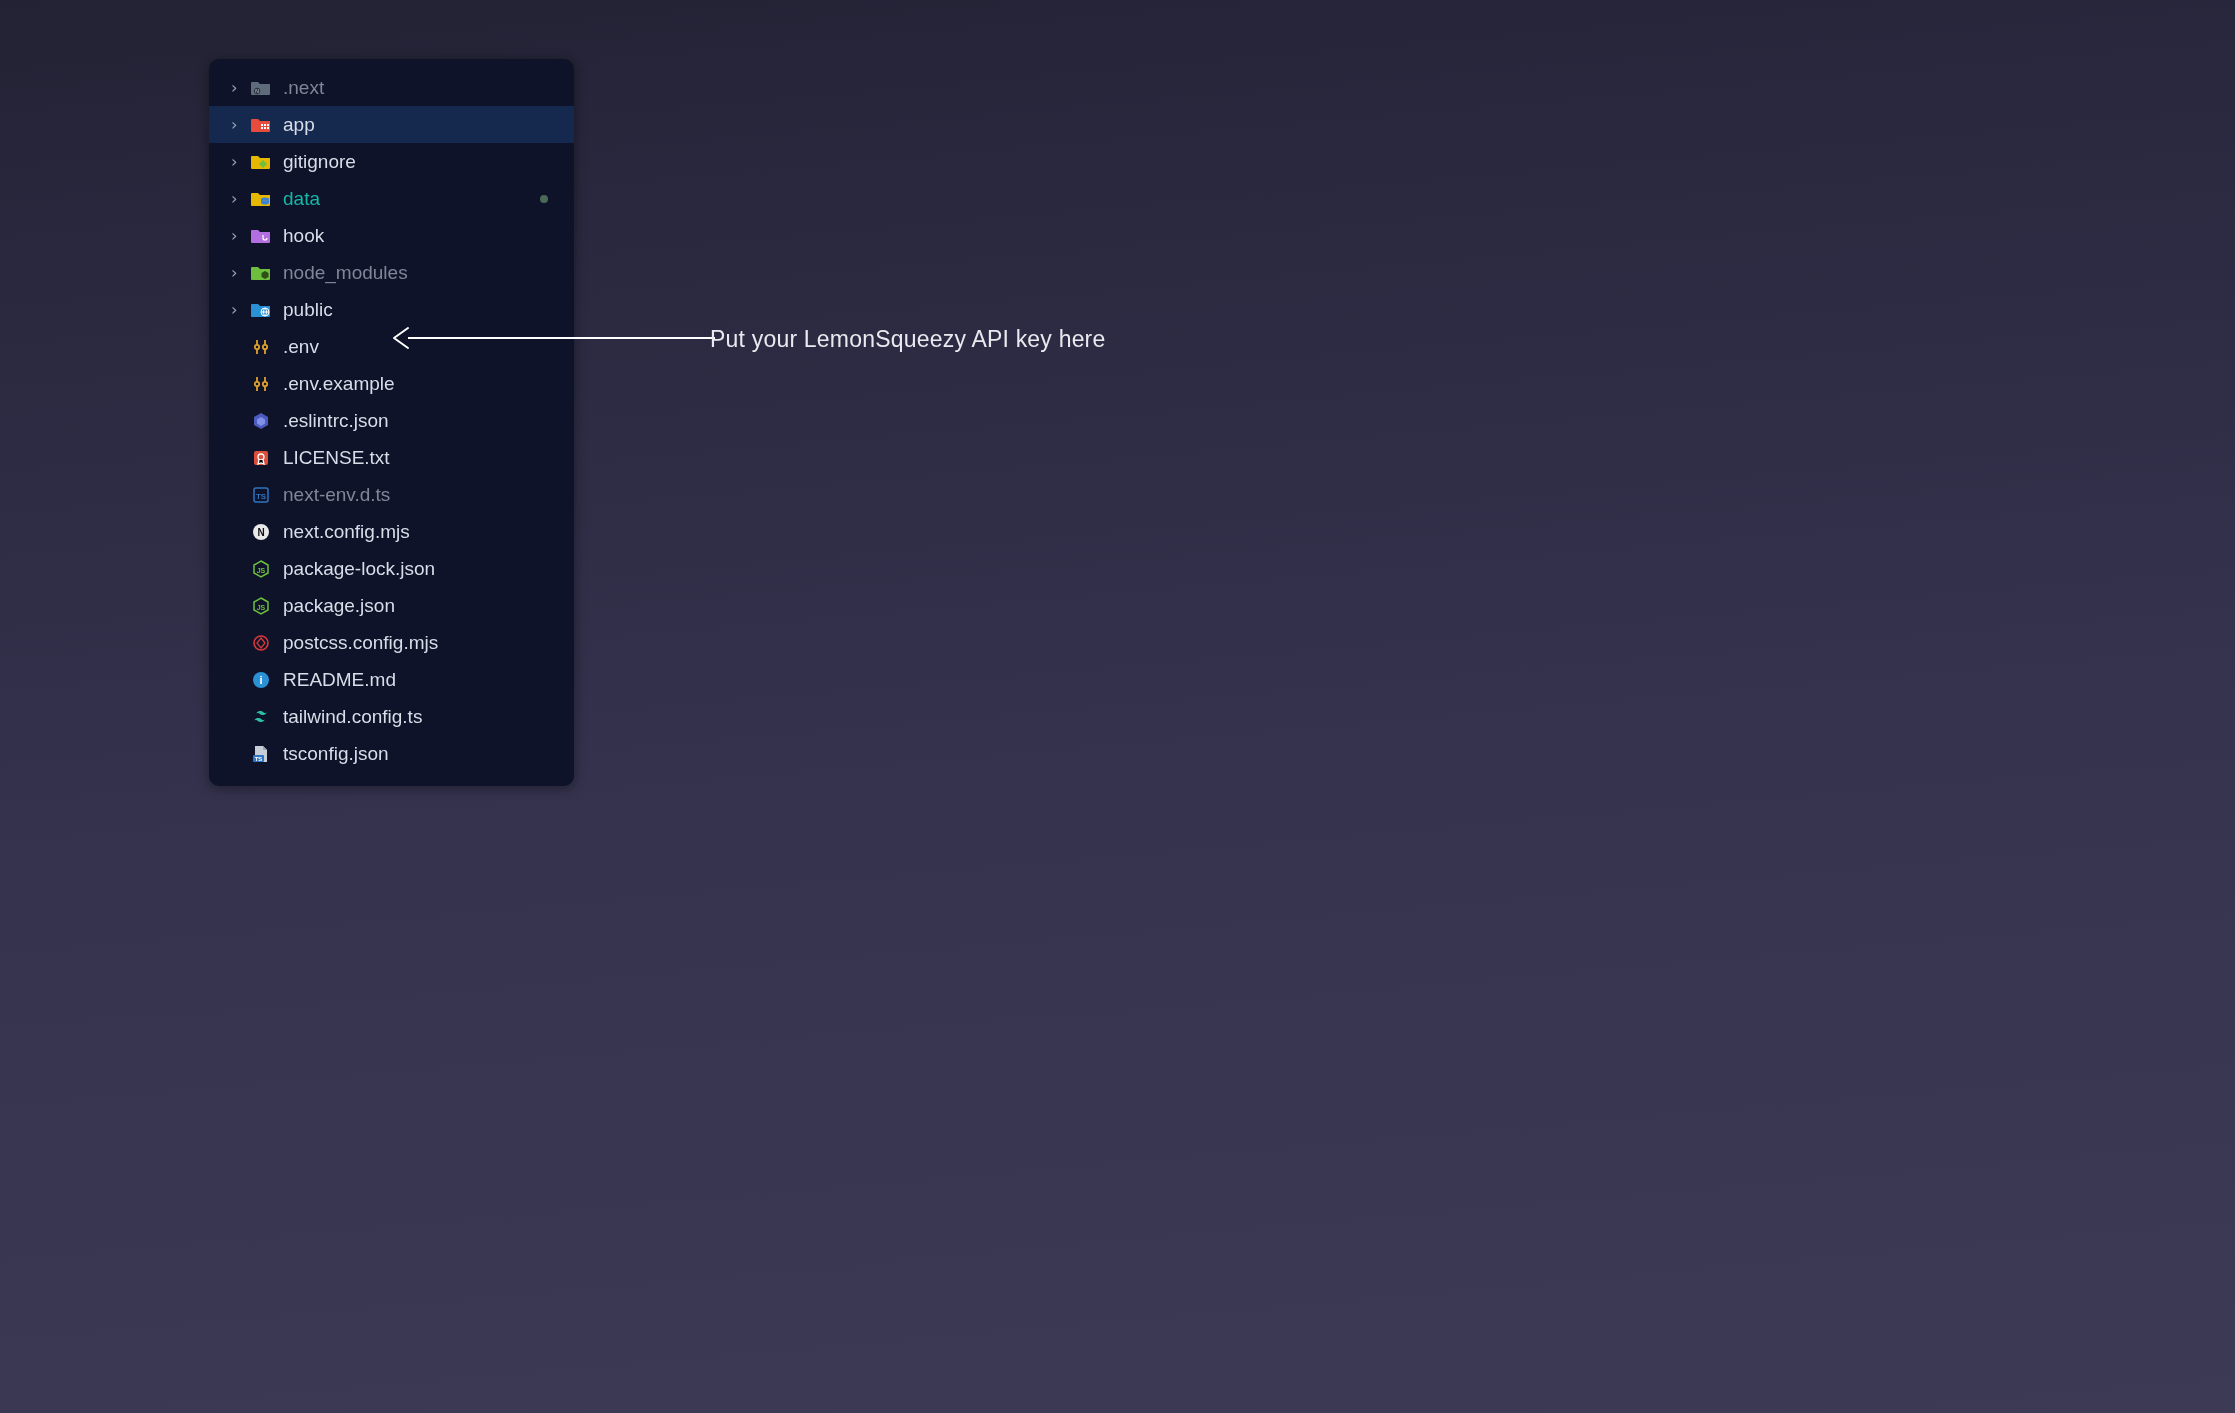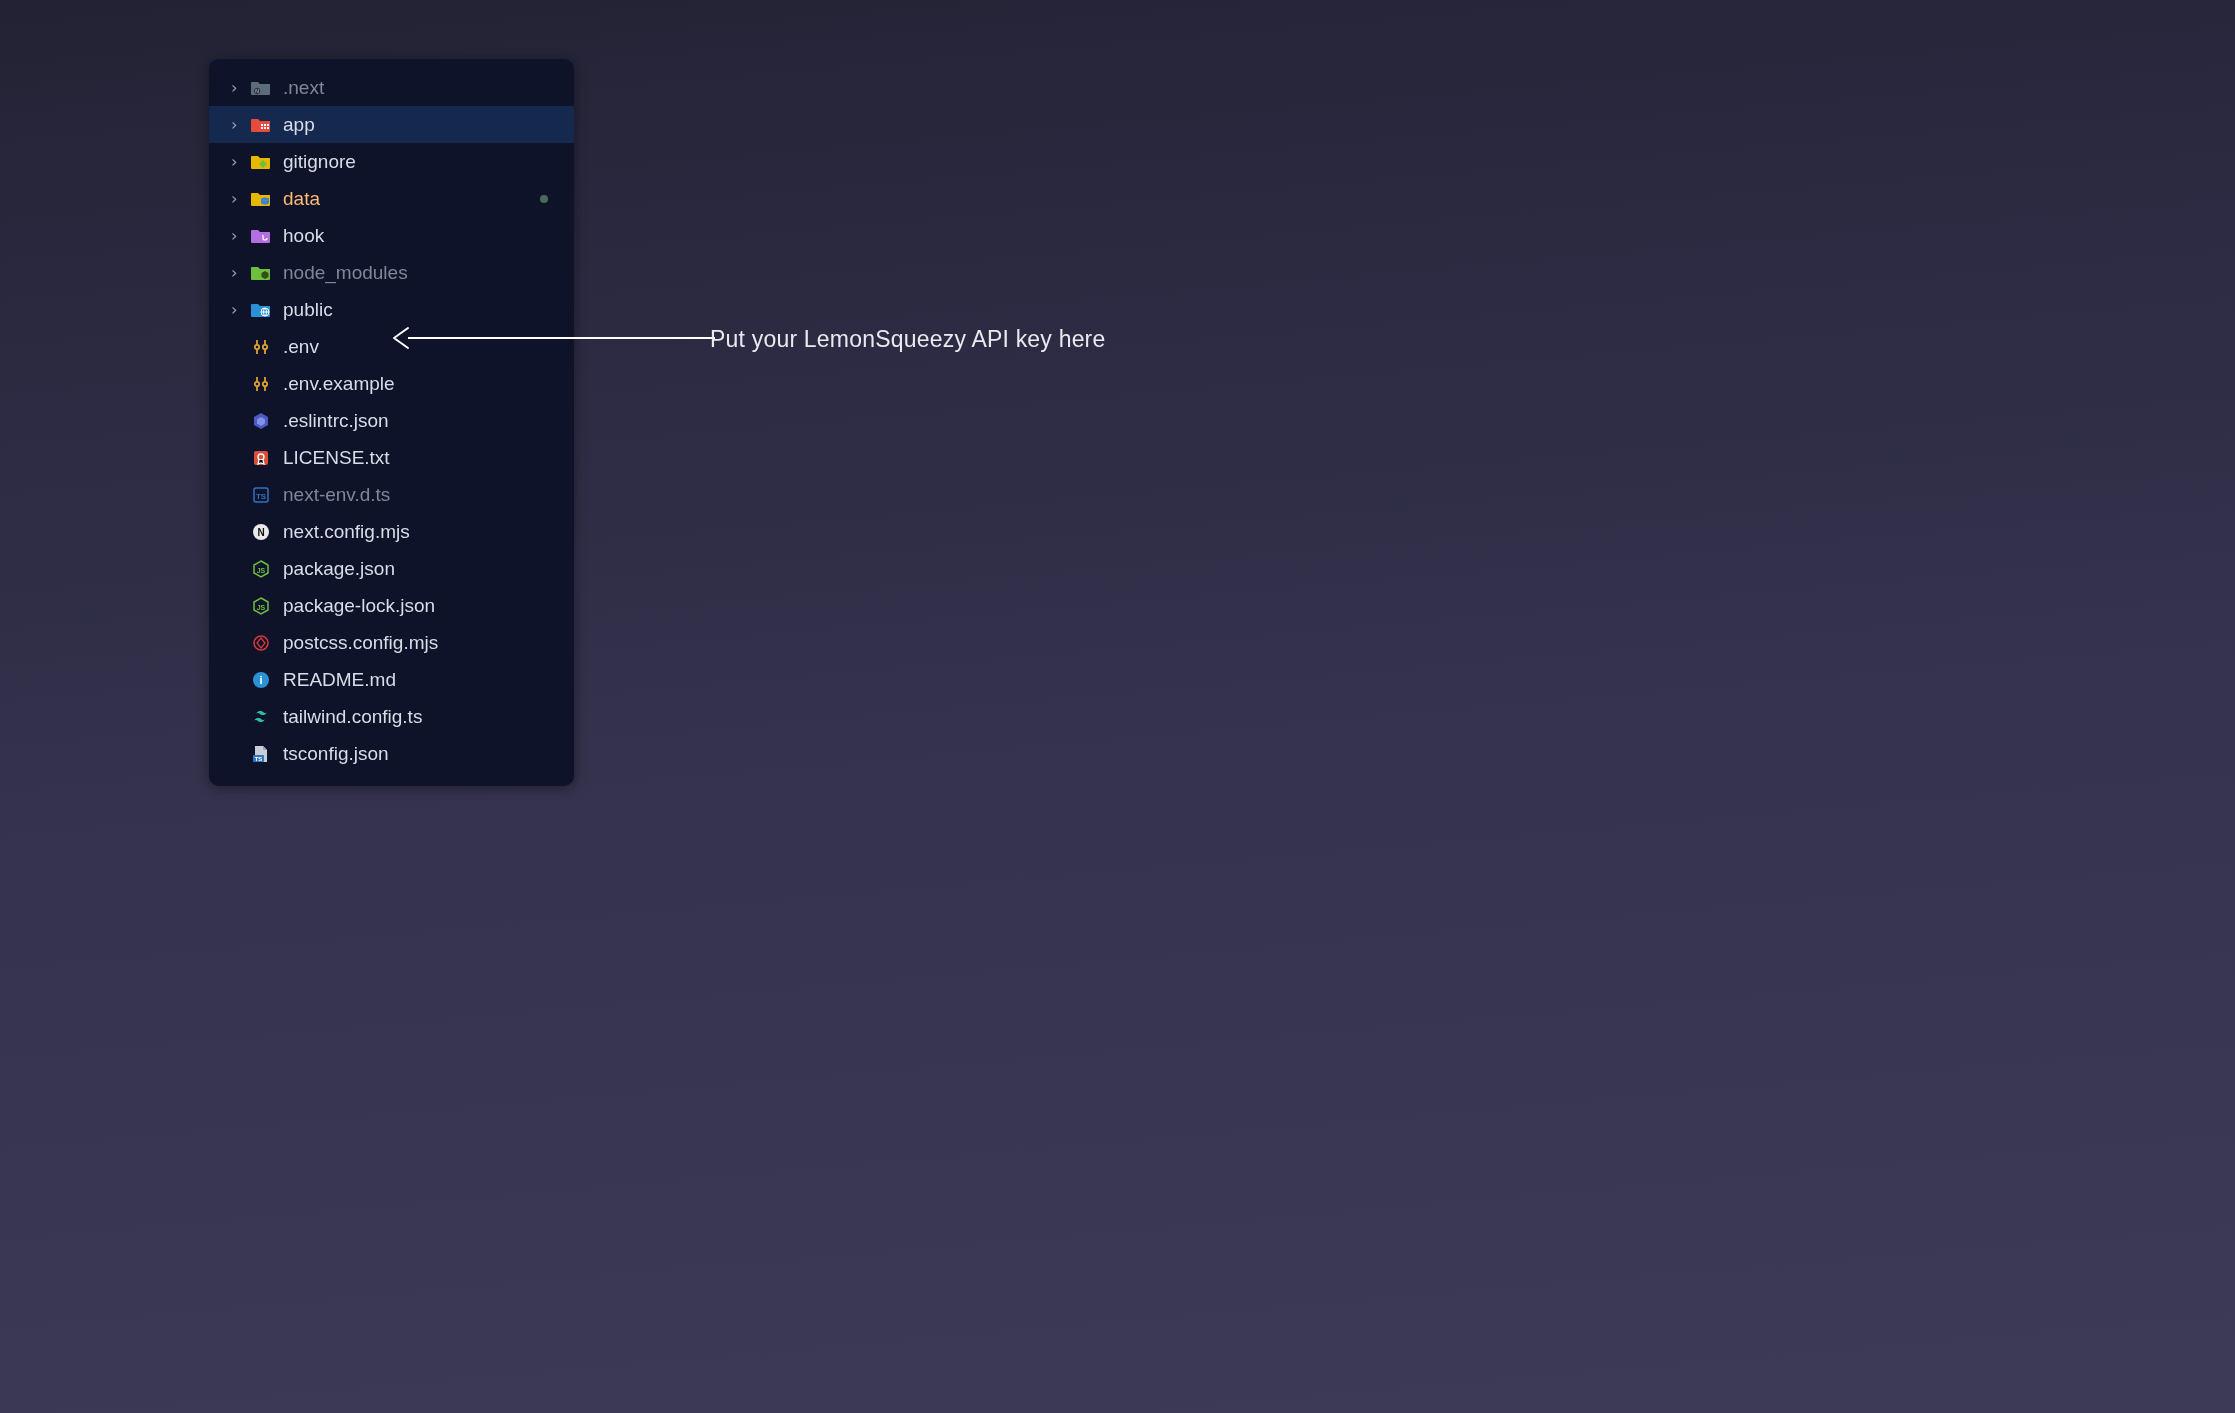--- a/index.html
+++ b/index.html
@@ -52,21 +52,21 @@
     justify-content: center;
     flex: 0 0 24px;
   }
 
   .label {
     font-size: 19px;
     color: #d9dde8;
     white-space: nowrap;
   }
   .label.dim   { color: #808697; }
-  .label.green { color: #fdba74; }
+  .label.green { color: #14b8a6; }
 
   .green-dot {
     position: absolute;
     right: 26px;
     top: 50%;
     transform: translateY(-50%);
     width: 8px; height: 8px;
     border-radius: 50%;
     background: #4a6a58;
   }
@@ -254,32 +254,32 @@
   </div>
 
   <div class="row">
     <span class="chev empty">›</span>
     <span class="icon">
       <svg width="18" height="18" viewBox="0 0 18 18">
           <polygon points="9,1 16,5 16,13 9,17 2,13 2,5" fill="none" stroke="#6fbf3f" stroke-width="1.5"></polygon>
           <text x="9" y="12.5" text-anchor="middle" font-size="7" font-weight="bold" fill="#6fbf3f" font-family="sans-serif">JS</text>
         </svg>
     </span>
-    <span class="label">package.json</span>
+    <span class="label">package-lock.json</span>
   </div>
 
   <div class="row">
     <span class="chev empty">›</span>
     <span class="icon">
       <svg width="18" height="18" viewBox="0 0 18 18">
           <polygon points="9,1 16,5 16,13 9,17 2,13 2,5" fill="none" stroke="#6fbf3f" stroke-width="1.5"></polygon>
           <text x="9" y="12.5" text-anchor="middle" font-size="7" font-weight="bold" fill="#6fbf3f" font-family="sans-serif">JS</text>
         </svg>
     </span>
-    <span class="label">package-lock.json</span>
+    <span class="label">package.json</span>
   </div>
 
   <div class="row">
     <span class="chev empty">›</span>
     <span class="icon">
       <svg width="18" height="18" viewBox="0 0 18 18">
           <circle cx="9" cy="9" r="7" fill="none" stroke="#d6383a" stroke-width="1.6"></circle>
           <path d="M9 4l4 5-4 5-4-5z" fill="none" stroke="#d6383a" stroke-width="1.3"></path>
         </svg>
     </span>

